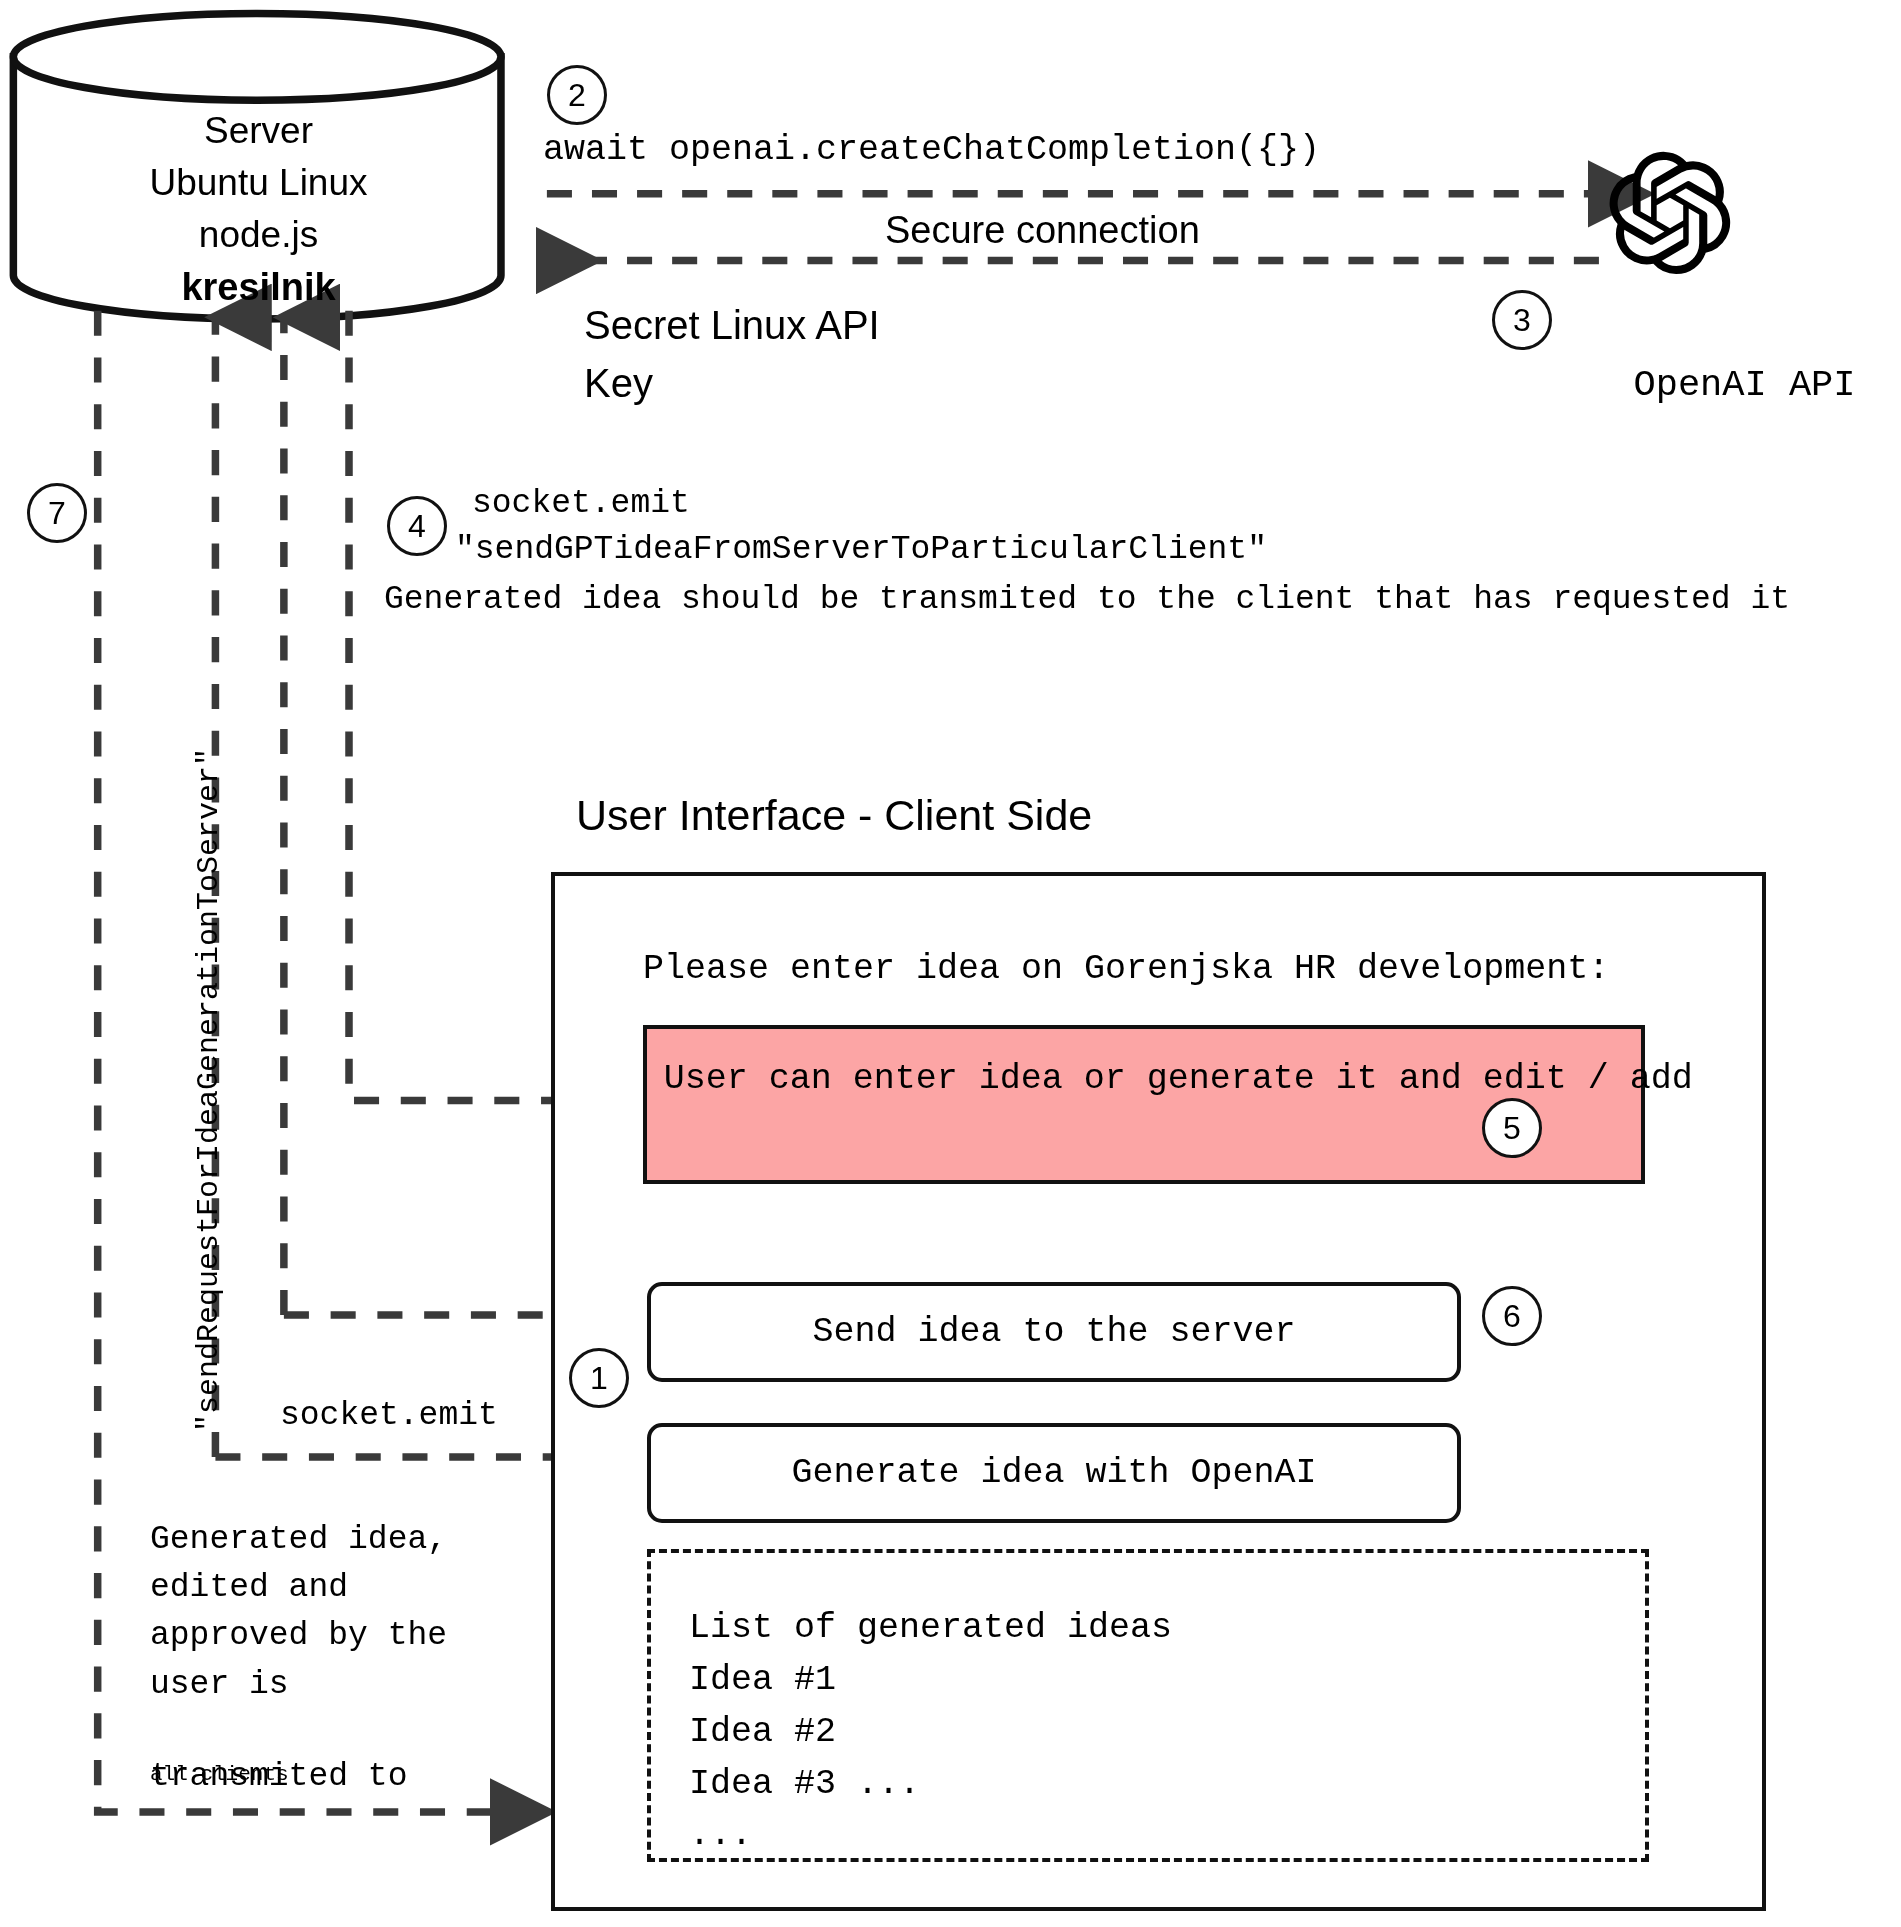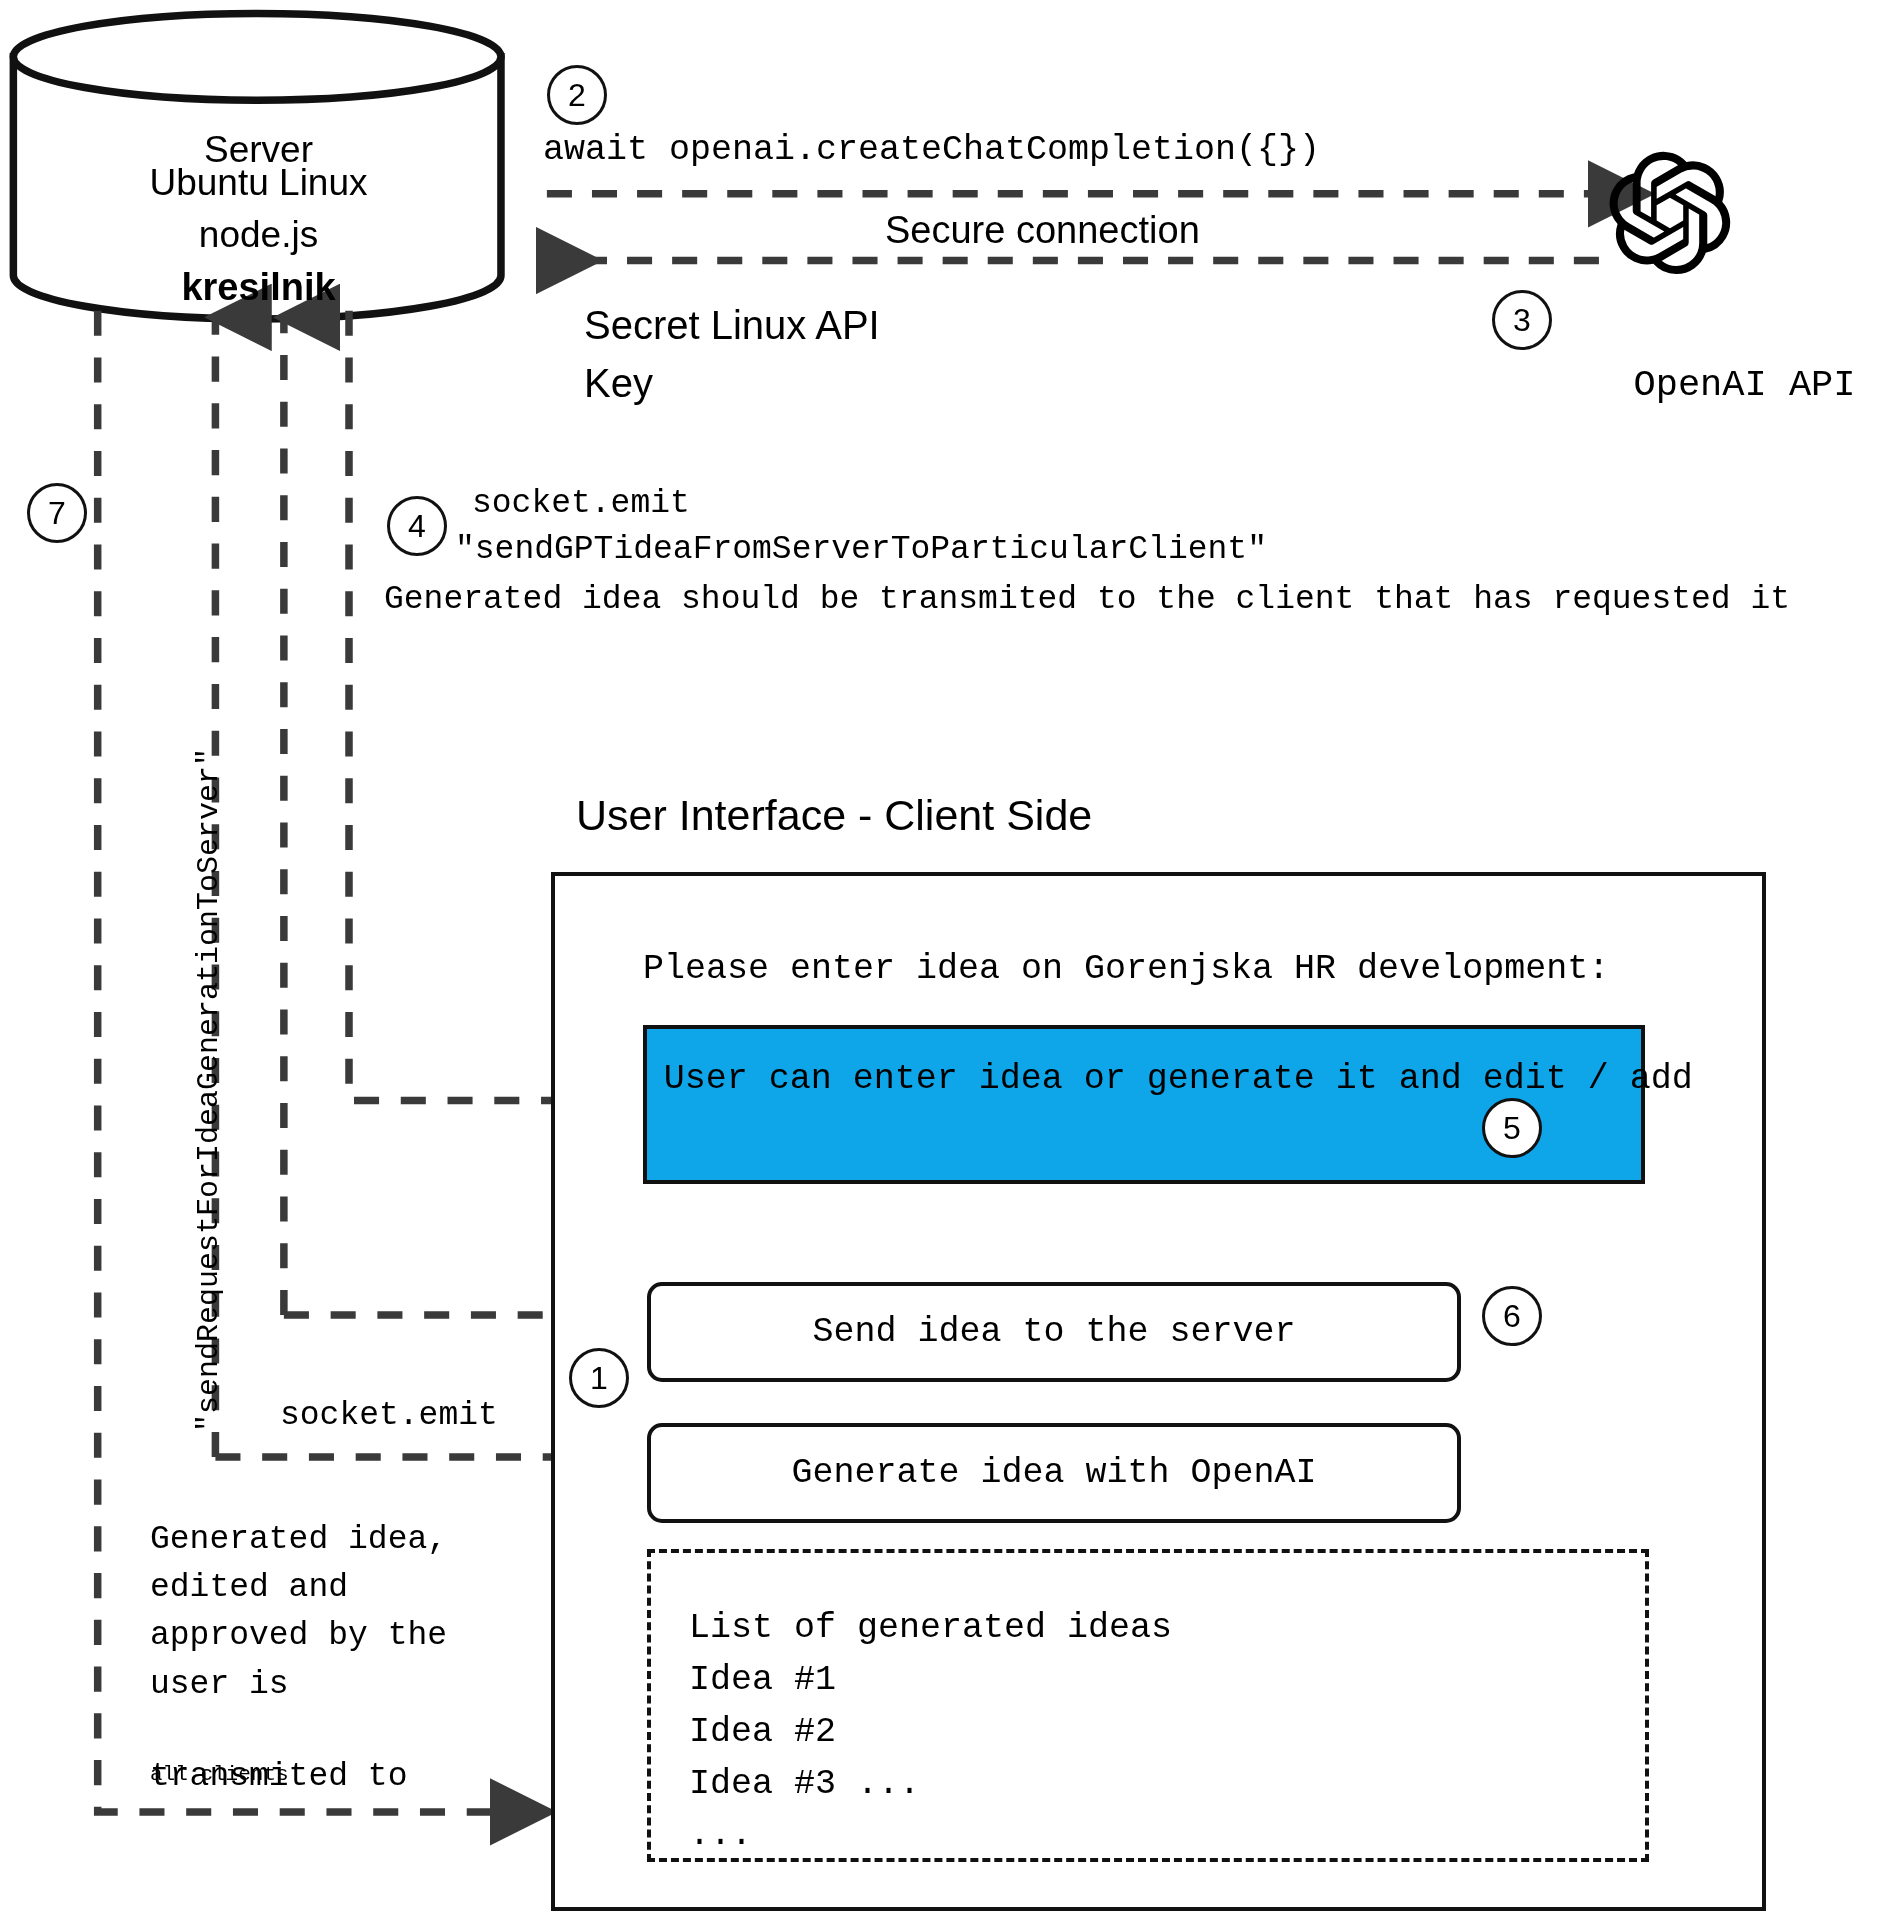--- a/index.html
+++ b/index.html
@@ -54,21 +54,21 @@
   
   .panel {
     position: absolute;
     border: 4.2px solid #111111;
     background: #ffffff;
     box-sizing: border-box;
   }
   .textbox {
     position: absolute;
     border: 4.2px solid #111111;
-    background: #0ea5e9;
+    background: #fca5a5;
     box-sizing: border-box;
   }
   .btn {
     position: absolute;
     border: 4.2px solid #111111;
     border-radius: 15px;
     background: #ffffff;
     box-sizing: border-box;
     display: flex;
     align-items: center;
@@ -130,21 +130,21 @@
     <path d="M258,1745 L700,1745" fill="none" stroke="#3a3a3a" stroke-width="9" stroke-dasharray="30 26"></path>
 
     <path d="M340,1575 L340,380" fill="none" stroke="#3a3a3a" stroke-width="9" stroke-dasharray="30 26" marker-end="url(#arrowU)"></path>
     <path d="M340,1575 L700,1575" fill="none" stroke="#3a3a3a" stroke-width="9" stroke-dasharray="30 26"></path>
 
     <path d="M418,372 L418,1318 L700,1318" fill="none" stroke="#3a3a3a" stroke-width="9" stroke-dasharray="30 26" marker-end="url(#arrowR)"></path>
 
     <path d="M1000,1385 L703,1385 L703,1575" fill="none" stroke="#3a3a3a" stroke-width="8" stroke-dasharray="3 17" stroke-linecap="round"></path>
   </svg>
 
-  <div class="txt sans center" style="left:50px; top:127px; width:417px; font-size:37px;">Server</div>
+  <div class="txt sans center" style="left:50px; top:108px; width:417px; font-size:37px;">Server</div>
   <div class="txt sans center" style="left:50px; top:160px; width:417px; font-size:37px;">Ubuntu Linux</div>
   <div class="txt sans center" style="left:50px; top:212px; width:417px; font-size:37px;">node.js</div>
   <div class="txt sans center bold" style="left:50px; top:264px; width:417px; font-size:38px;">kresilnik</div>
 
   <div class="txt mono center" style="left:1536px; top:363px; width:417px; font-size:37px;">OpenAI API</div>
 
   <div class="txt mono" style="left:543px; top:129px; font-size:35px;">await openai.createChatCompletion({})</div>
 
   <div class="txt sans" style="left:885px; top:207px; font-size:38px;">Secure connection</div>
 

